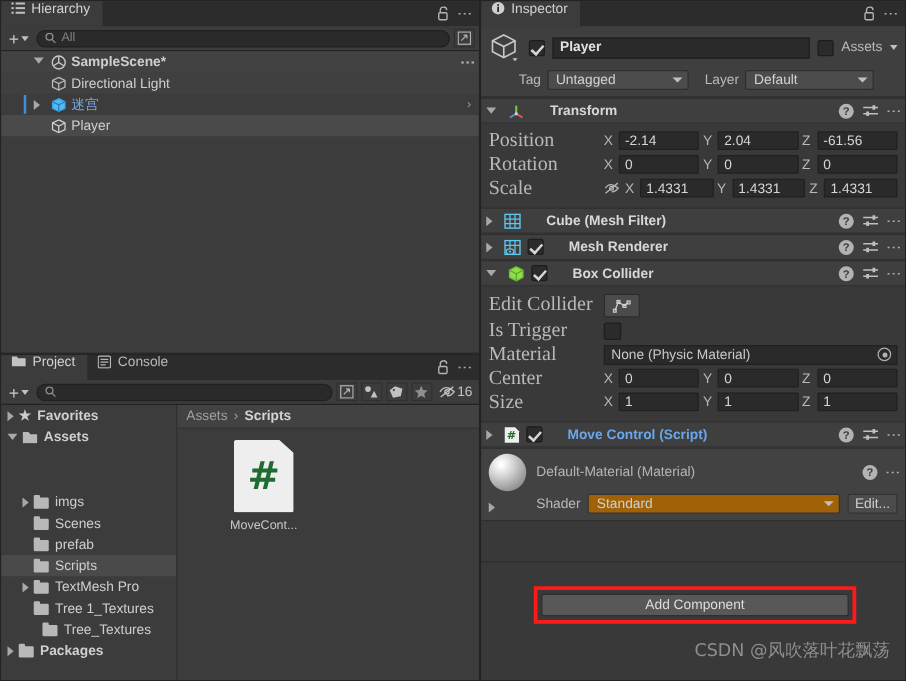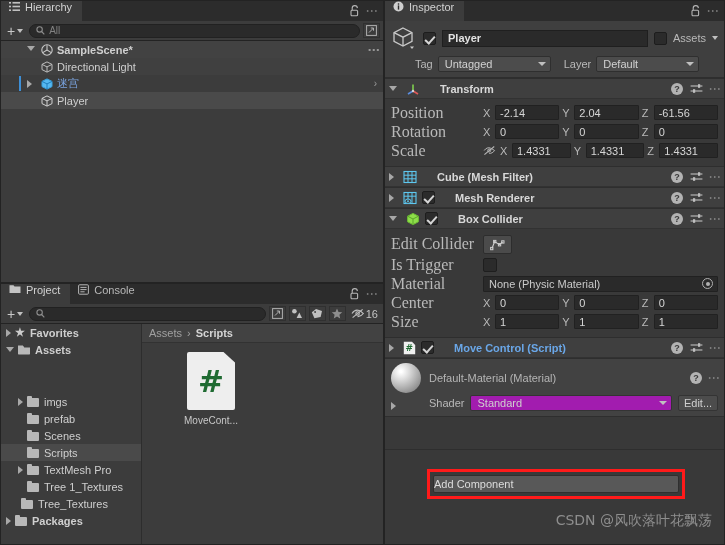--- a/index.html
+++ b/index.html
@@ -163,34 +163,34 @@
 
   .mat-block { background: #424242; border-top: 1px solid #2e2e2e;
                border-bottom: 1px solid #2e2e2e; padding: 4px 6px 5px 6px;
                position: relative; }
   .mat-row1 { display: flex; align-items: center; gap: 8px; }
   .mat-sphere { width: 30px; height: 30px; border-radius: 50%; flex: 0 0 auto;
                 background: radial-gradient(circle at 33% 28%, #ffffff 4%, #dcdcdc 28%, #9a9a9a 70%, #6e6e6e 100%); }
   .mat-title { font-size: 11px; color: #b5b5b5; }
   .mat-row2 { display: flex; align-items: center; gap: 6px; margin-top: 2px;
               padding-left: 38px; }
-  .shader-dd { flex: 1; height: 16px; background: #a21caf; border: 1px solid #343434;
+  .shader-dd { flex: 1; height: 16px; background: #a16207; border: 1px solid #343434;
                border-radius: 2px; display: flex; align-items: center; padding: 0 4px 0 6px;
                color: #cfcfcf; font-size: 11px; }
   .edit-btn { width: 40px; height: 16px; background: #4c4c4c; border: 1px solid #343434;
               border-radius: 2px; display: flex; align-items: center;
               justify-content: center; color: #cfcfcf; font-size: 11px; }
   .mat-tri { position: absolute; left: 6px; bottom: 6px; }
 
   .addcomp-wrap { position: absolute; left: 42px; top: 448px; width: 258px; height: 30px;
                   border: 3px solid #ff1a1a; display: flex; align-items: center;
                   justify-content: center; }
   .addcomp-btn { position: absolute; left: 3px; top: 3px; right: 3px; bottom: 3px;
                  background: #585858; border: 1px solid #2f2f2f; border-radius: 2px;
-                 display: flex; align-items: center; 
+                 display: flex; align-items: center; justify-content: center;
                  color: #dcdcdc; font-size: 11px; }
   .watermark { position: absolute; right: 12px; bottom: 14px; font-size: 14px;
                color: #8e8e8e; font-family: "DejaVu Sans", sans-serif; }
   .divider-line { height: 1px; background: #2e2e2e; }
 </style>
 </head>
 <body>
 
 <div class="app">
 
@@ -388,28 +388,28 @@
         <span class="folder">
             <i></i>
           </span>
         <span>imgs</span>
       </div>
       <div class="p-row" style="padding-left:17px;">
         <span class="tri blank"></span>
         <span class="folder">
             <i></i>
           </span>
-        <span>prefab</span>
+        <span>Scenes</span>
       </div>
       <div class="p-row" style="padding-left:17px;">
         <span class="tri blank"></span>
         <span class="folder">
             <i></i>
           </span>
-        <span>Scenes</span>
+        <span>prefab</span>
       </div>
       <div class="p-row sel" style="padding-left:17px;">
         <span class="tri blank"></span>
         <span class="folder">
             <i></i>
           </span>
         <span>Scripts</span>
       </div>
       <div class="p-row" style="padding-left:17px;">
         <span class="tri"></span>
@@ -418,21 +418,21 @@
           </span>
         <span>TextMesh Pro</span>
       </div>
       <div class="p-row" style="padding-left:17px;">
         <span class="tri blank"></span>
         <span class="folder">
             <i></i>
           </span>
         <span>Tree 1_Textures</span>
       </div>
-      <div class="p-row" style="padding-left:11px;">
+      <div class="p-row" style="padding-left:24px;">
         <span class="tri blank"></span>
         <span class="folder">
             <i></i>
           </span>
         <span>Tree_Textures</span>
       </div>
       <div class="p-row bold" style="padding-left:5px;">
         <span class="tri"></span>
         <span class="folder">
             <i></i>

